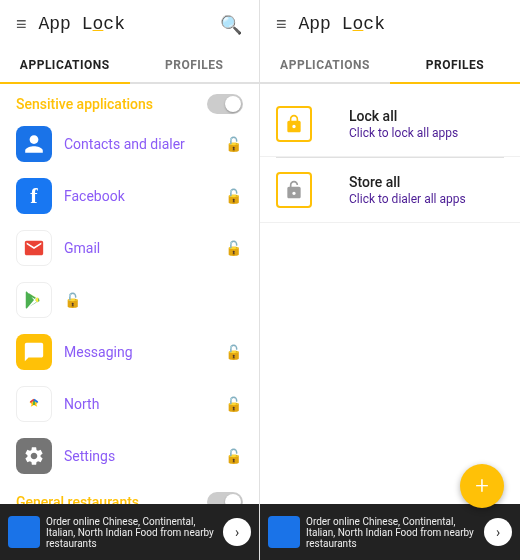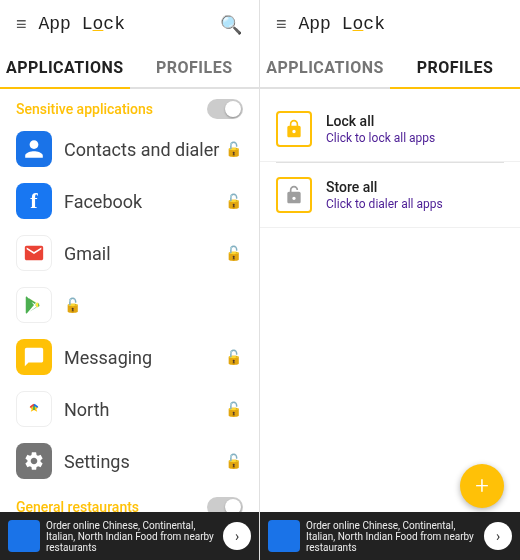--- a/index.html
+++ b/index.html
@@ -58,21 +58,21 @@
     
     .tabs {
       display: flex;
       border-bottom: 2px solid #e0e0e0;
       background: #fff;
     }
     .tab {
       flex: 1;
       text-align: center;
       padding: 10px 0;
-      font-size: 16px;
+      font-size: 12px;
       font-weight: 700;
       color: #757575;
       cursor: pointer;
       letter-spacing: 0.5px;
       text-transform: uppercase;
     }
     .tab.active {
       color: #212121;
       border-bottom: 2px solid #FFC107;
       margin-bottom: -2px;
@@ -134,22 +134,22 @@
       border-radius: 8px;
       display: flex;
       align-items: center;
       justify-content: center;
       font-size: 20px;
       margin-right: 12px;
       flex-shrink: 0;
     }
     .app-name {
       flex: 1;
-      font-size: 18px;
-      color: #404040;
+      font-size: 14px;
+      color: #8b5cf6;
     }
     .lock-icon {
       font-size: 14px;
       color: #bdbdbd;
     }
 
     
     .icon-contacts { background: #1a73e8; }
     .icon-facebook { background: #1877f2; }
     .icon-gmail { background: #fff; border: 1px solid #eee; }
@@ -165,20 +165,21 @@
     }
 
     
     .profile-item {
       display: flex;
       align-items: center;
       padding: 14px 16px;
       background: #fff;
       border-bottom: 1px solid #f0f0f0;
       cursor: pointer;
+      gap: 23px;
     }
     .profile-lock-icon {
       width: 36px;
       height: 36px;
       border: 2px solid #FFC107;
       border-radius: 4px;
       display: flex;
       align-items: center;
       justify-content: center;
       margin-right: 14px;
@@ -210,21 +211,21 @@
       justify-content: center;
       box-shadow: 0 2px 6px rgba(0,0,0,0.3);
       cursor: pointer;
       font-size: 24px;
       color: #fff;
       font-weight: 300;
     }
 
     
     .ad-banner {
-      height: 48px;
+      height: 56px;
       background: #222;
       display: flex;
       align-items: center;
       padding: 0 8px;
       color: #fff;
       font-size: 10px;
       flex-shrink: 0;
       gap: 6px;
     }
     .ad-banner-text {

